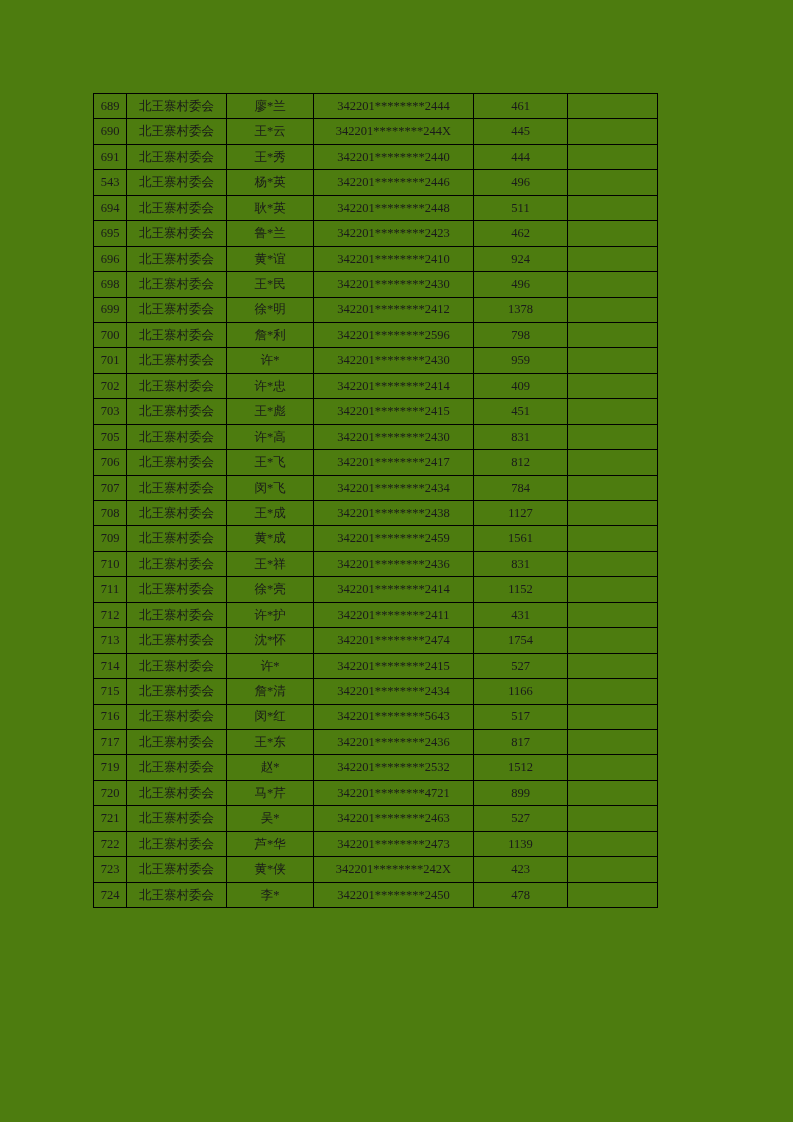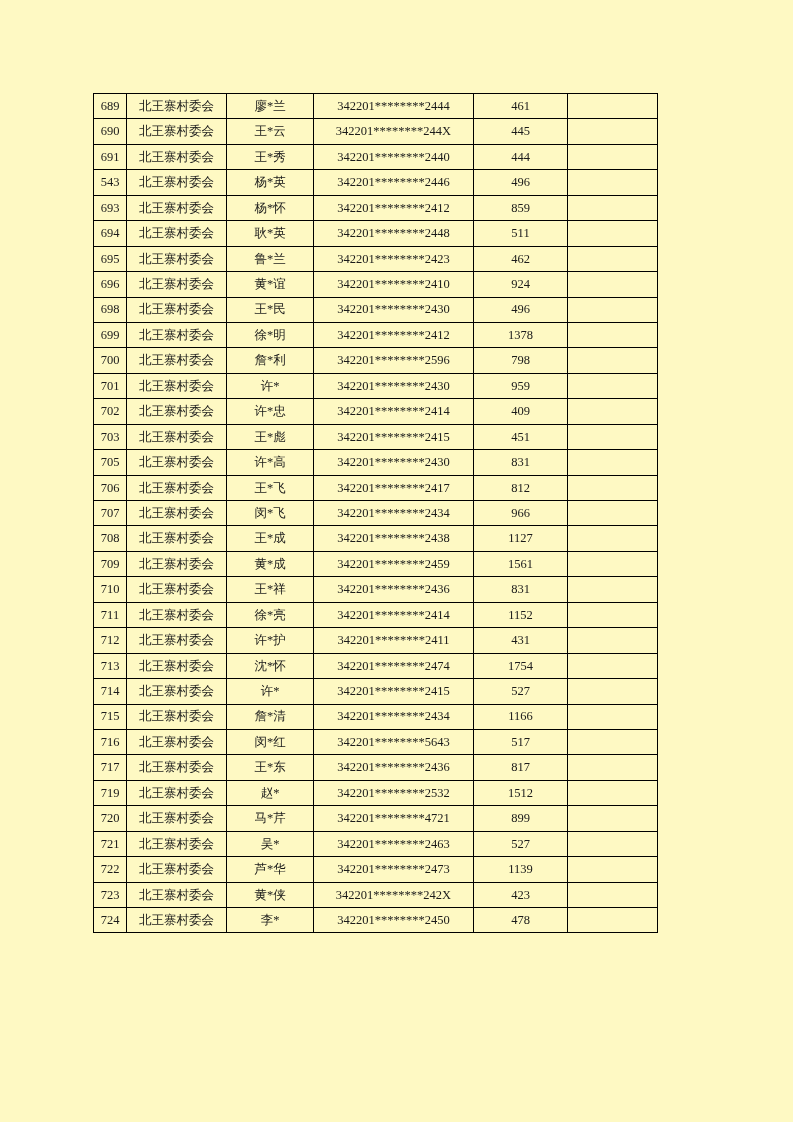--- a/index.html
+++ b/index.html
@@ -4,21 +4,21 @@
 <style>
   html, body {
     margin: 0;
     padding: 0;
     background: #ffffff;
   }
   .page {
     position: relative;
     width: 793px;
     height: 1122px;
-    background: #fef9c3;
+    background: #4d7c0f;
     overflow: hidden;
     font-family: "Liberation Serif", "DejaVu Serif", serif;
     color: #1a1a1a;
   }
   table.roster {
     position: absolute;
     left: 93px;
     top: 93px;
     border-collapse: collapse;
     table-layout: fixed;
@@ -81,28 +81,20 @@
         </tr>
         <tr>
           <td class="c-seq">543</td>
           <td class="c-org">北王寨村委会</td>
           <td class="c-name">杨*英</td>
           <td class="c-id">342201********2446</td>
           <td class="c-amount">496</td>
           <td class="c-note"></td>
         </tr>
         <tr>
-          <td class="c-seq">693</td>
-          <td class="c-org">北王寨村委会</td>
-          <td class="c-name">杨*怀</td>
-          <td class="c-id">342201********2412</td>
-          <td class="c-amount">859</td>
-          <td class="c-note"></td>
-        </tr>
-        <tr>
           <td class="c-seq">694</td>
           <td class="c-org">北王寨村委会</td>
           <td class="c-name">耿*英</td>
           <td class="c-id">342201********2448</td>
           <td class="c-amount">511</td>
           <td class="c-note"></td>
         </tr>
         <tr>
           <td class="c-seq">695</td>
           <td class="c-org">北王寨村委会</td>
@@ -181,21 +173,21 @@
           <td class="c-name">王*飞</td>
           <td class="c-id">342201********2417</td>
           <td class="c-amount">812</td>
           <td class="c-note"></td>
         </tr>
         <tr>
           <td class="c-seq">707</td>
           <td class="c-org">北王寨村委会</td>
           <td class="c-name">闵*飞</td>
           <td class="c-id">342201********2434</td>
-          <td class="c-amount">966</td>
+          <td class="c-amount">784</td>
           <td class="c-note"></td>
         </tr>
         <tr>
           <td class="c-seq">708</td>
           <td class="c-org">北王寨村委会</td>
           <td class="c-name">王*成</td>
           <td class="c-id">342201********2438</td>
           <td class="c-amount">1127</td>
           <td class="c-note"></td>
         </tr>

